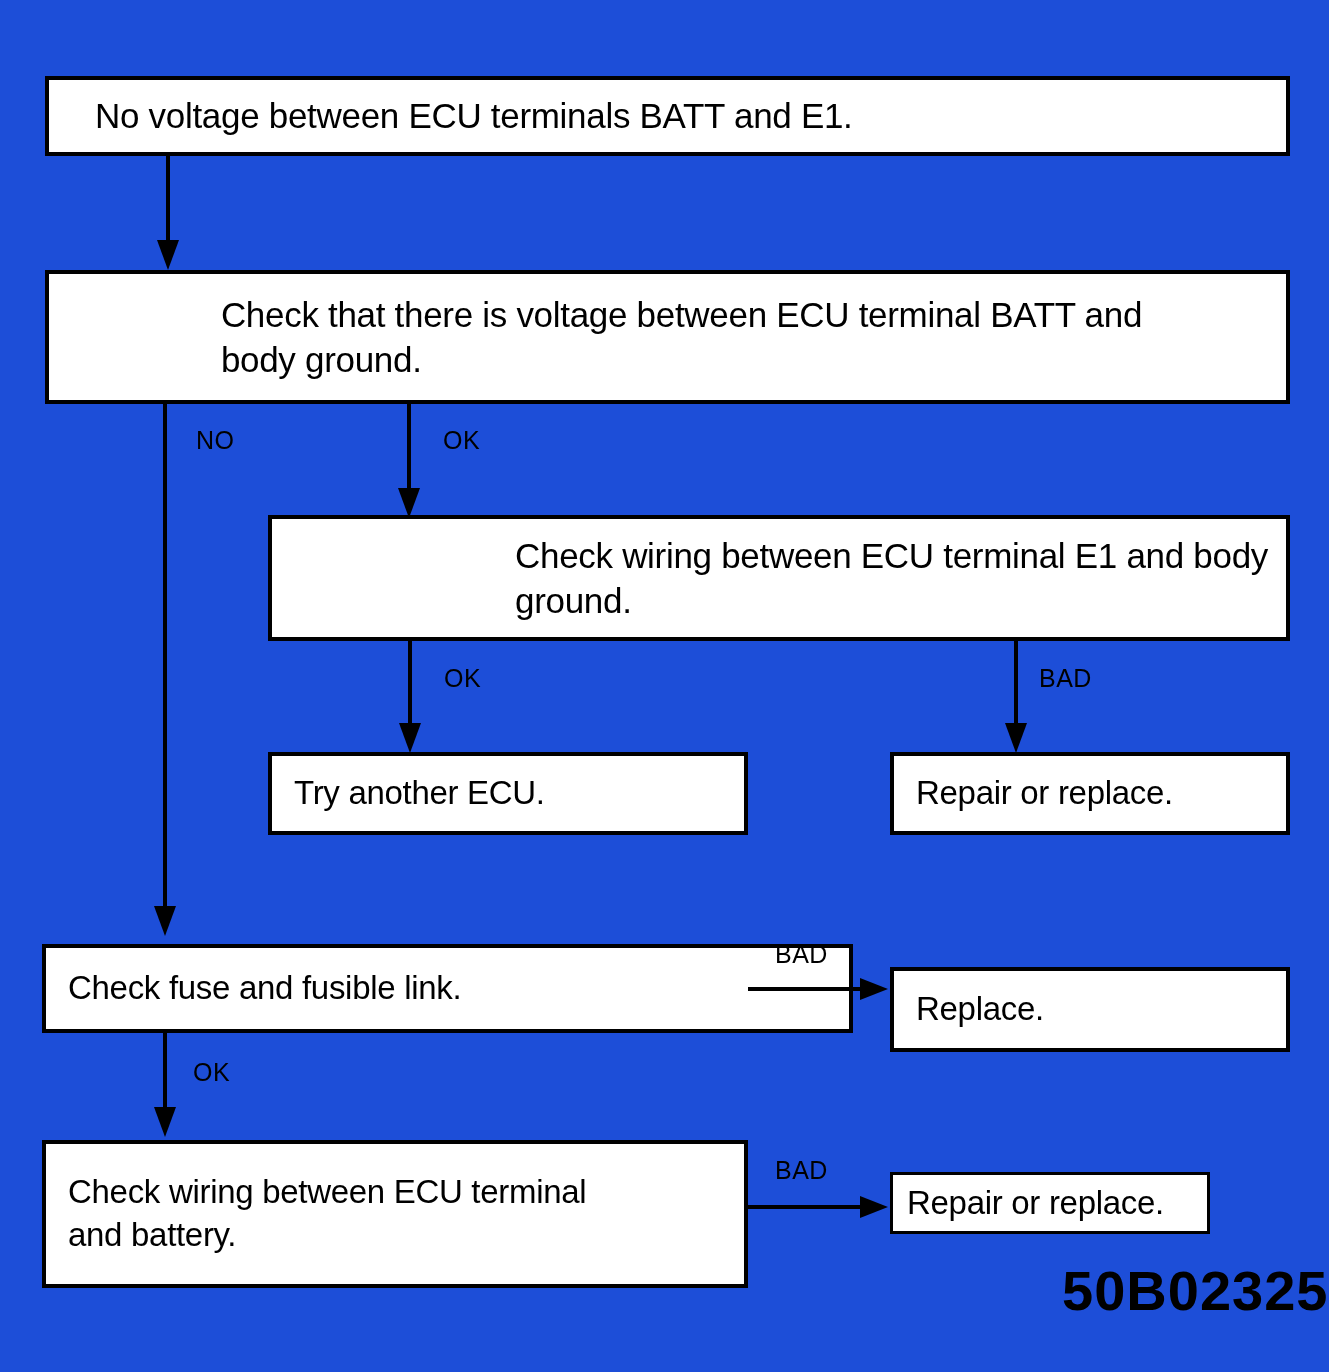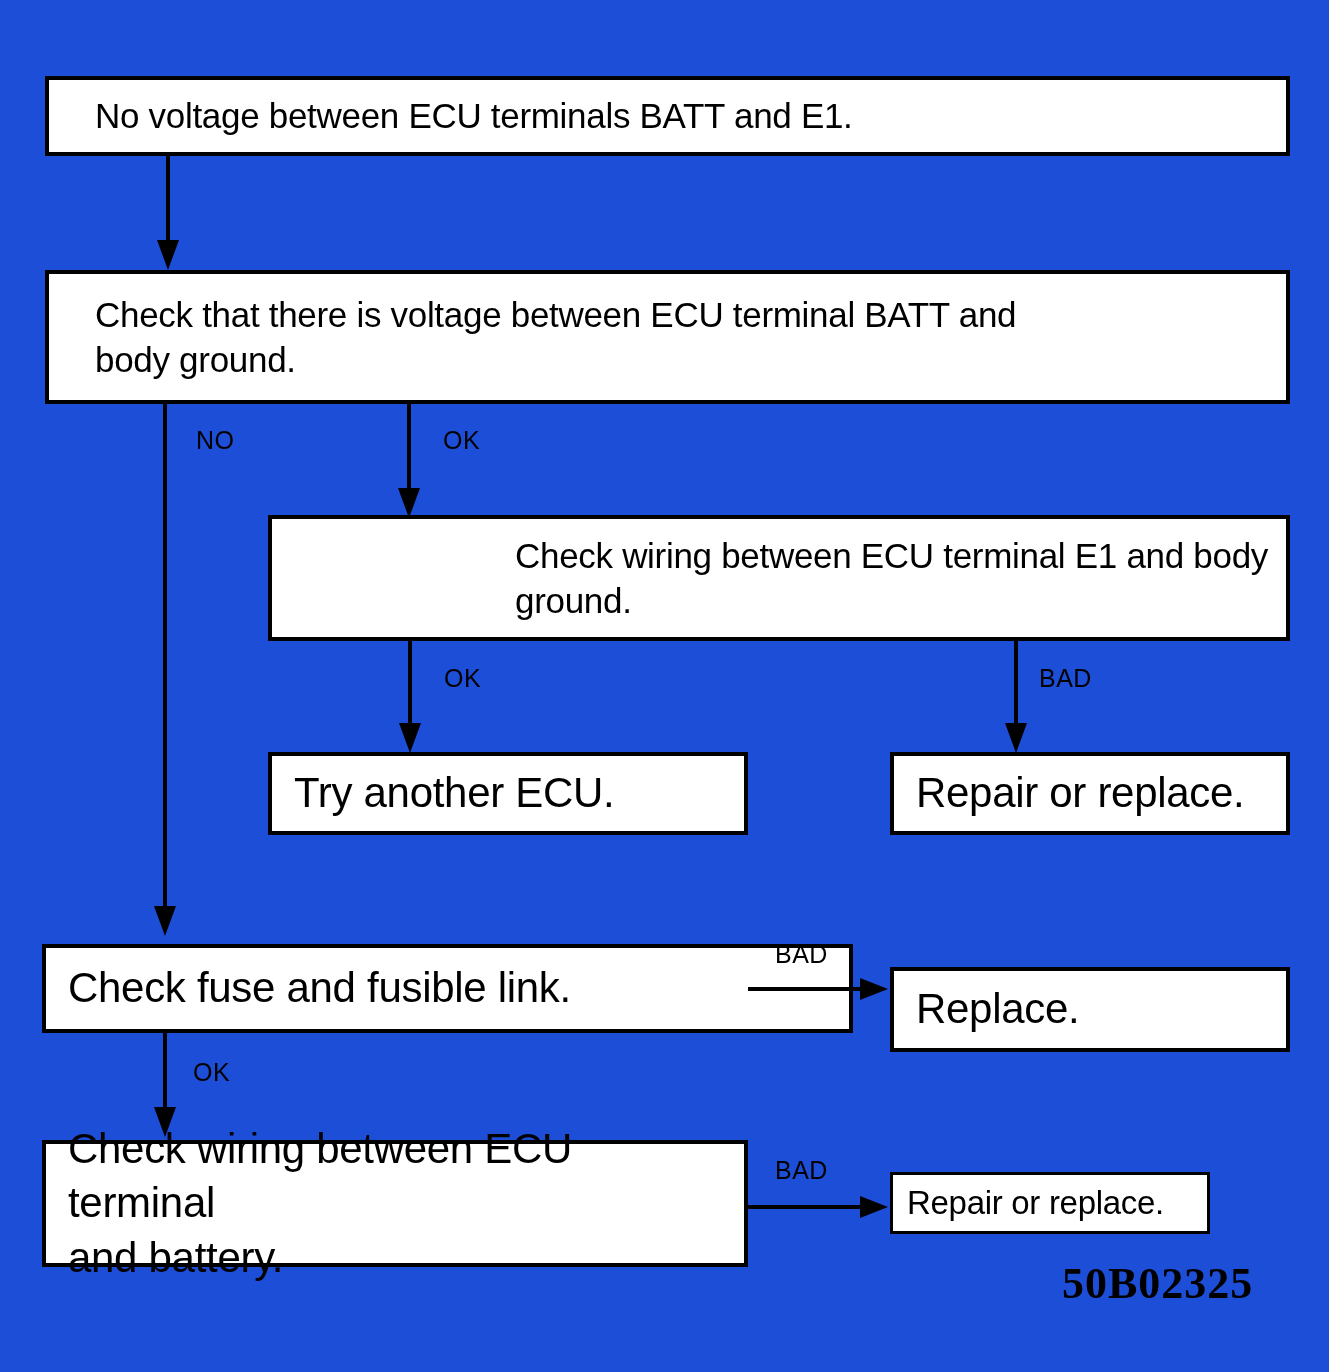--- a/index.html
+++ b/index.html
@@ -35,21 +35,21 @@
     line-height: 1.30;
     letter-spacing: -0.3px;
     white-space: pre-line;
     font-weight: 500;
   }
   .node.thin {
     border-width: 3px;
   }
   .node.tight .node-text {
     padding-left: 22px;
-    font-size: 42px;
+    font-size: 33px;
   }
   .edge-label {
     position: absolute;
     font-size: 25px;
     letter-spacing: 0.5px;
     line-height: 1;
     font-weight: 500;
     white-space: nowrap;
   }
   .vline {
@@ -73,39 +73,39 @@
   .arrow-right {
     position: absolute;
     width: 0;
     height: 0;
     border-top: 11px solid transparent;
     border-bottom: 11px solid transparent;
     border-left: 28px solid #000000;
   }
   .figure-code {
     position: absolute;
-    font-size: 44px;
+    font-size: 56px;
     font-weight: bold;
     letter-spacing: 1px;
-    font-family: Liberation Serif, serif;
+    font-family: Liberation Sans, sans-serif;
   }
 </style>
 </head>
 <body>
 
 <div id="page">
 
   <div class="node" style="left:45px; top:76px; width:1245px; height:80px;">
     <span class="node-text">No voltage between ECU terminals BATT and E1.</span>
   </div>
 
   <div class="vline" style="left:166px; top:156px; height:92px;"></div>
   <div class="arrow-down" style="left:157px; top:240px;"></div>
 
-  <div class="node" style="left:45px; top:270px; width:1245px; height:134px;">
+  <div class="node" style="left:45px; top:270px; width:1245px; height:134px;justify-content:center;">
     <span class="node-text">Check that there is voltage between ECU terminal BATT and
 body ground.</span>
   </div>
 
   <div class="vline" style="left:163px; top:404px; height:510px;"></div>
   <div class="arrow-down" style="left:154px; top:906px;"></div>
   <div class="edge-label" style="left:196px; top:428px;">NO</div>
 
   <div class="vline" style="left:407px; top:404px; height:92px;"></div>
   <div class="arrow-down" style="left:398px; top:488px;"></div>
@@ -141,21 +141,21 @@
   <div class="edge-label" style="left:775px; top:942px;">BAD</div>
 
   <div class="node tight" style="left:890px; top:947px; width:400px; height:85px;margin-top:20px;">
     <span class="node-text">Replace.</span>
   </div>
 
   <div class="vline" style="left:163px; top:1033px; height:80px;"></div>
   <div class="arrow-down" style="left:154px; top:1107px;"></div>
   <div class="edge-label" style="left:193px; top:1060px;">OK</div>
 
-  <div class="node tight" style="left:42px; top:1140px; width:706px; height:127px;">
+  <div class="node tight" style="left:42px; top:1140px; width:706px; height:148px;">
     <span class="node-text">Check wiring between ECU terminal
 and battery.</span>
   </div>
 
   <div class="hline" style="left:748px; top:1205px; width:125px;"></div>
   <div class="arrow-right" style="left:860px; top:1196px;"></div>
   <div class="edge-label" style="left:775px; top:1158px;">BAD</div>
 
   <div class="node tight thin" style="left:890px; top:1172px; width:320px; height:62px;">
     <span class="node-text" style="padding-left:14px; font-size:33px;">Repair or replace.</span>

